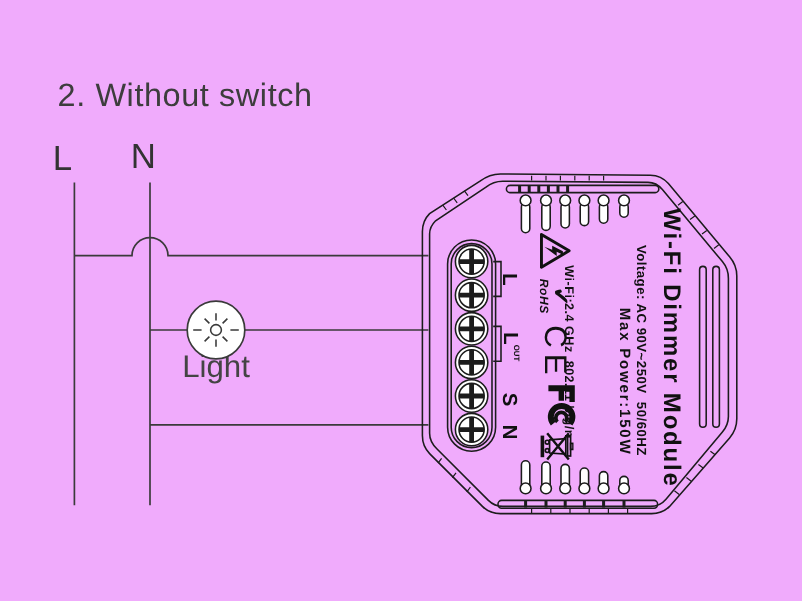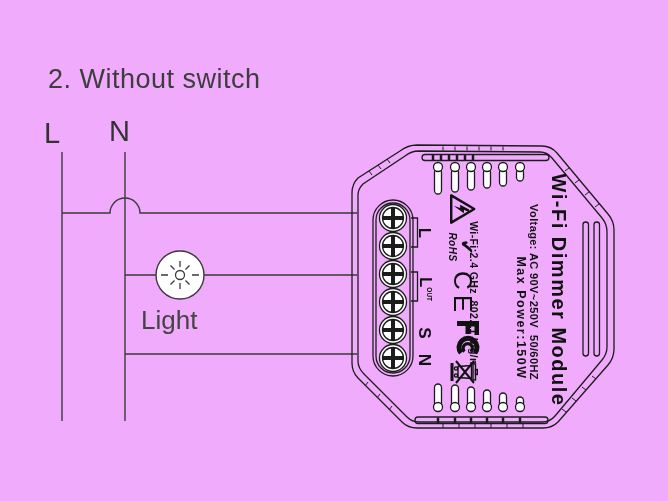--- a/index.html
+++ b/index.html
@@ -3,21 +3,21 @@
 <meta charset="utf-8">
 <style>
   html,body{margin:0;padding:0;background:#fff;}
   #canvas{position:relative;width:668px;height:501px;background:#f0abfc;overflow:hidden;
           font-family:"Liberation Sans","DejaVu Sans",sans-serif;color:#1c1c1c;}
   .abs{position:absolute;}
   #title{left:48px;top:64px;font-size:27px;letter-spacing:.5px;color:#3d3d3d;}
   .feed-label{font-size:29px;color:#333;}
   #l-label{left:44px;top:117px;}
   #n-label{left:109px;top:115px;}
-  #light-label{left:141px;top:305px;width:78px;font-size:26px;color:#444;}
+  #light-label{left:141px;top:290px;width:78px;text-align:center;font-size:26px;color:#444;}
   #wiring-svg{left:0;top:0;}
   
   #module{left:345px;top:138px;width:280px;height:300px;}
   #module-art{position:absolute;left:0;top:0;}
   .rot{position:absolute;display:flex;align-items:center;justify-content:center;
        transform:rotate(90deg);white-space:pre;}
   #module-name{left:94px;top:140px;width:240px;height:24px;font-size:20px;font-weight:bold;letter-spacing:1.5px;color:#111;}
   .spec{font-weight:bold;color:#111;}
   #spec-voltage{left:94px;top:147px;width:190px;height:14px;font-size:11px;letter-spacing:.4px;}
   #spec-power{left:111px;top:173px;width:130px;height:14px;font-size:12.5px;letter-spacing:1.5px;}

